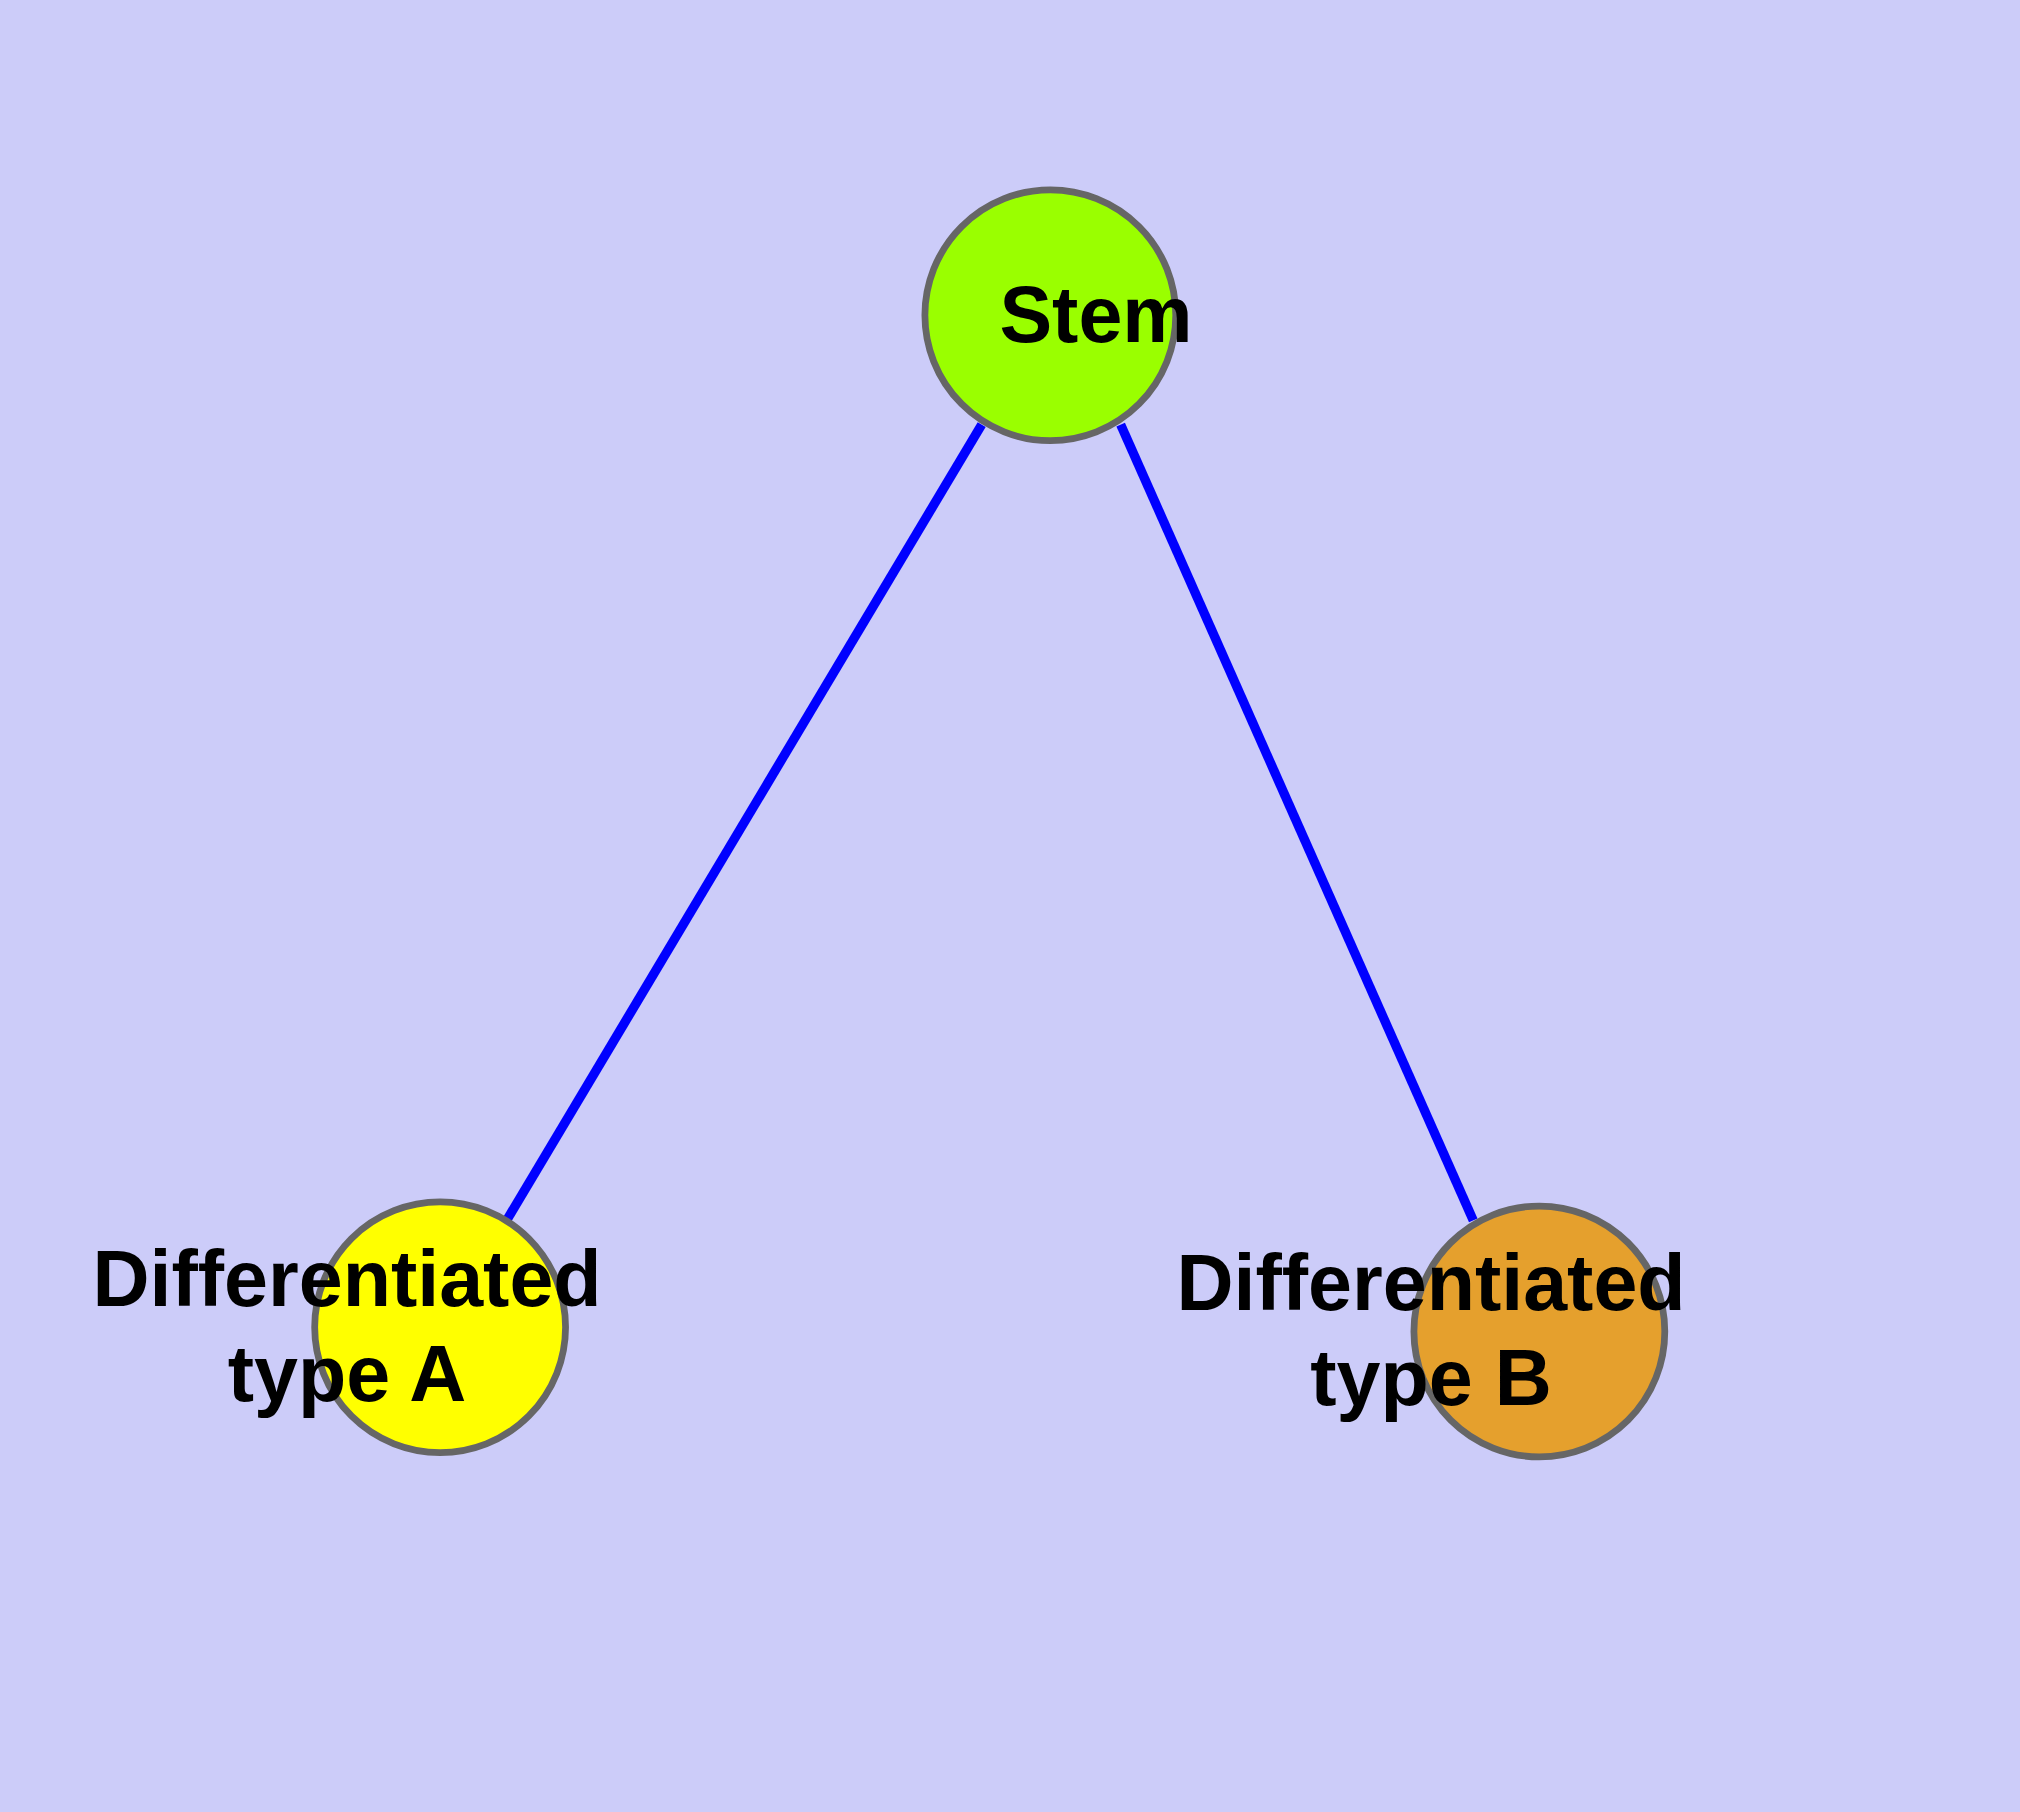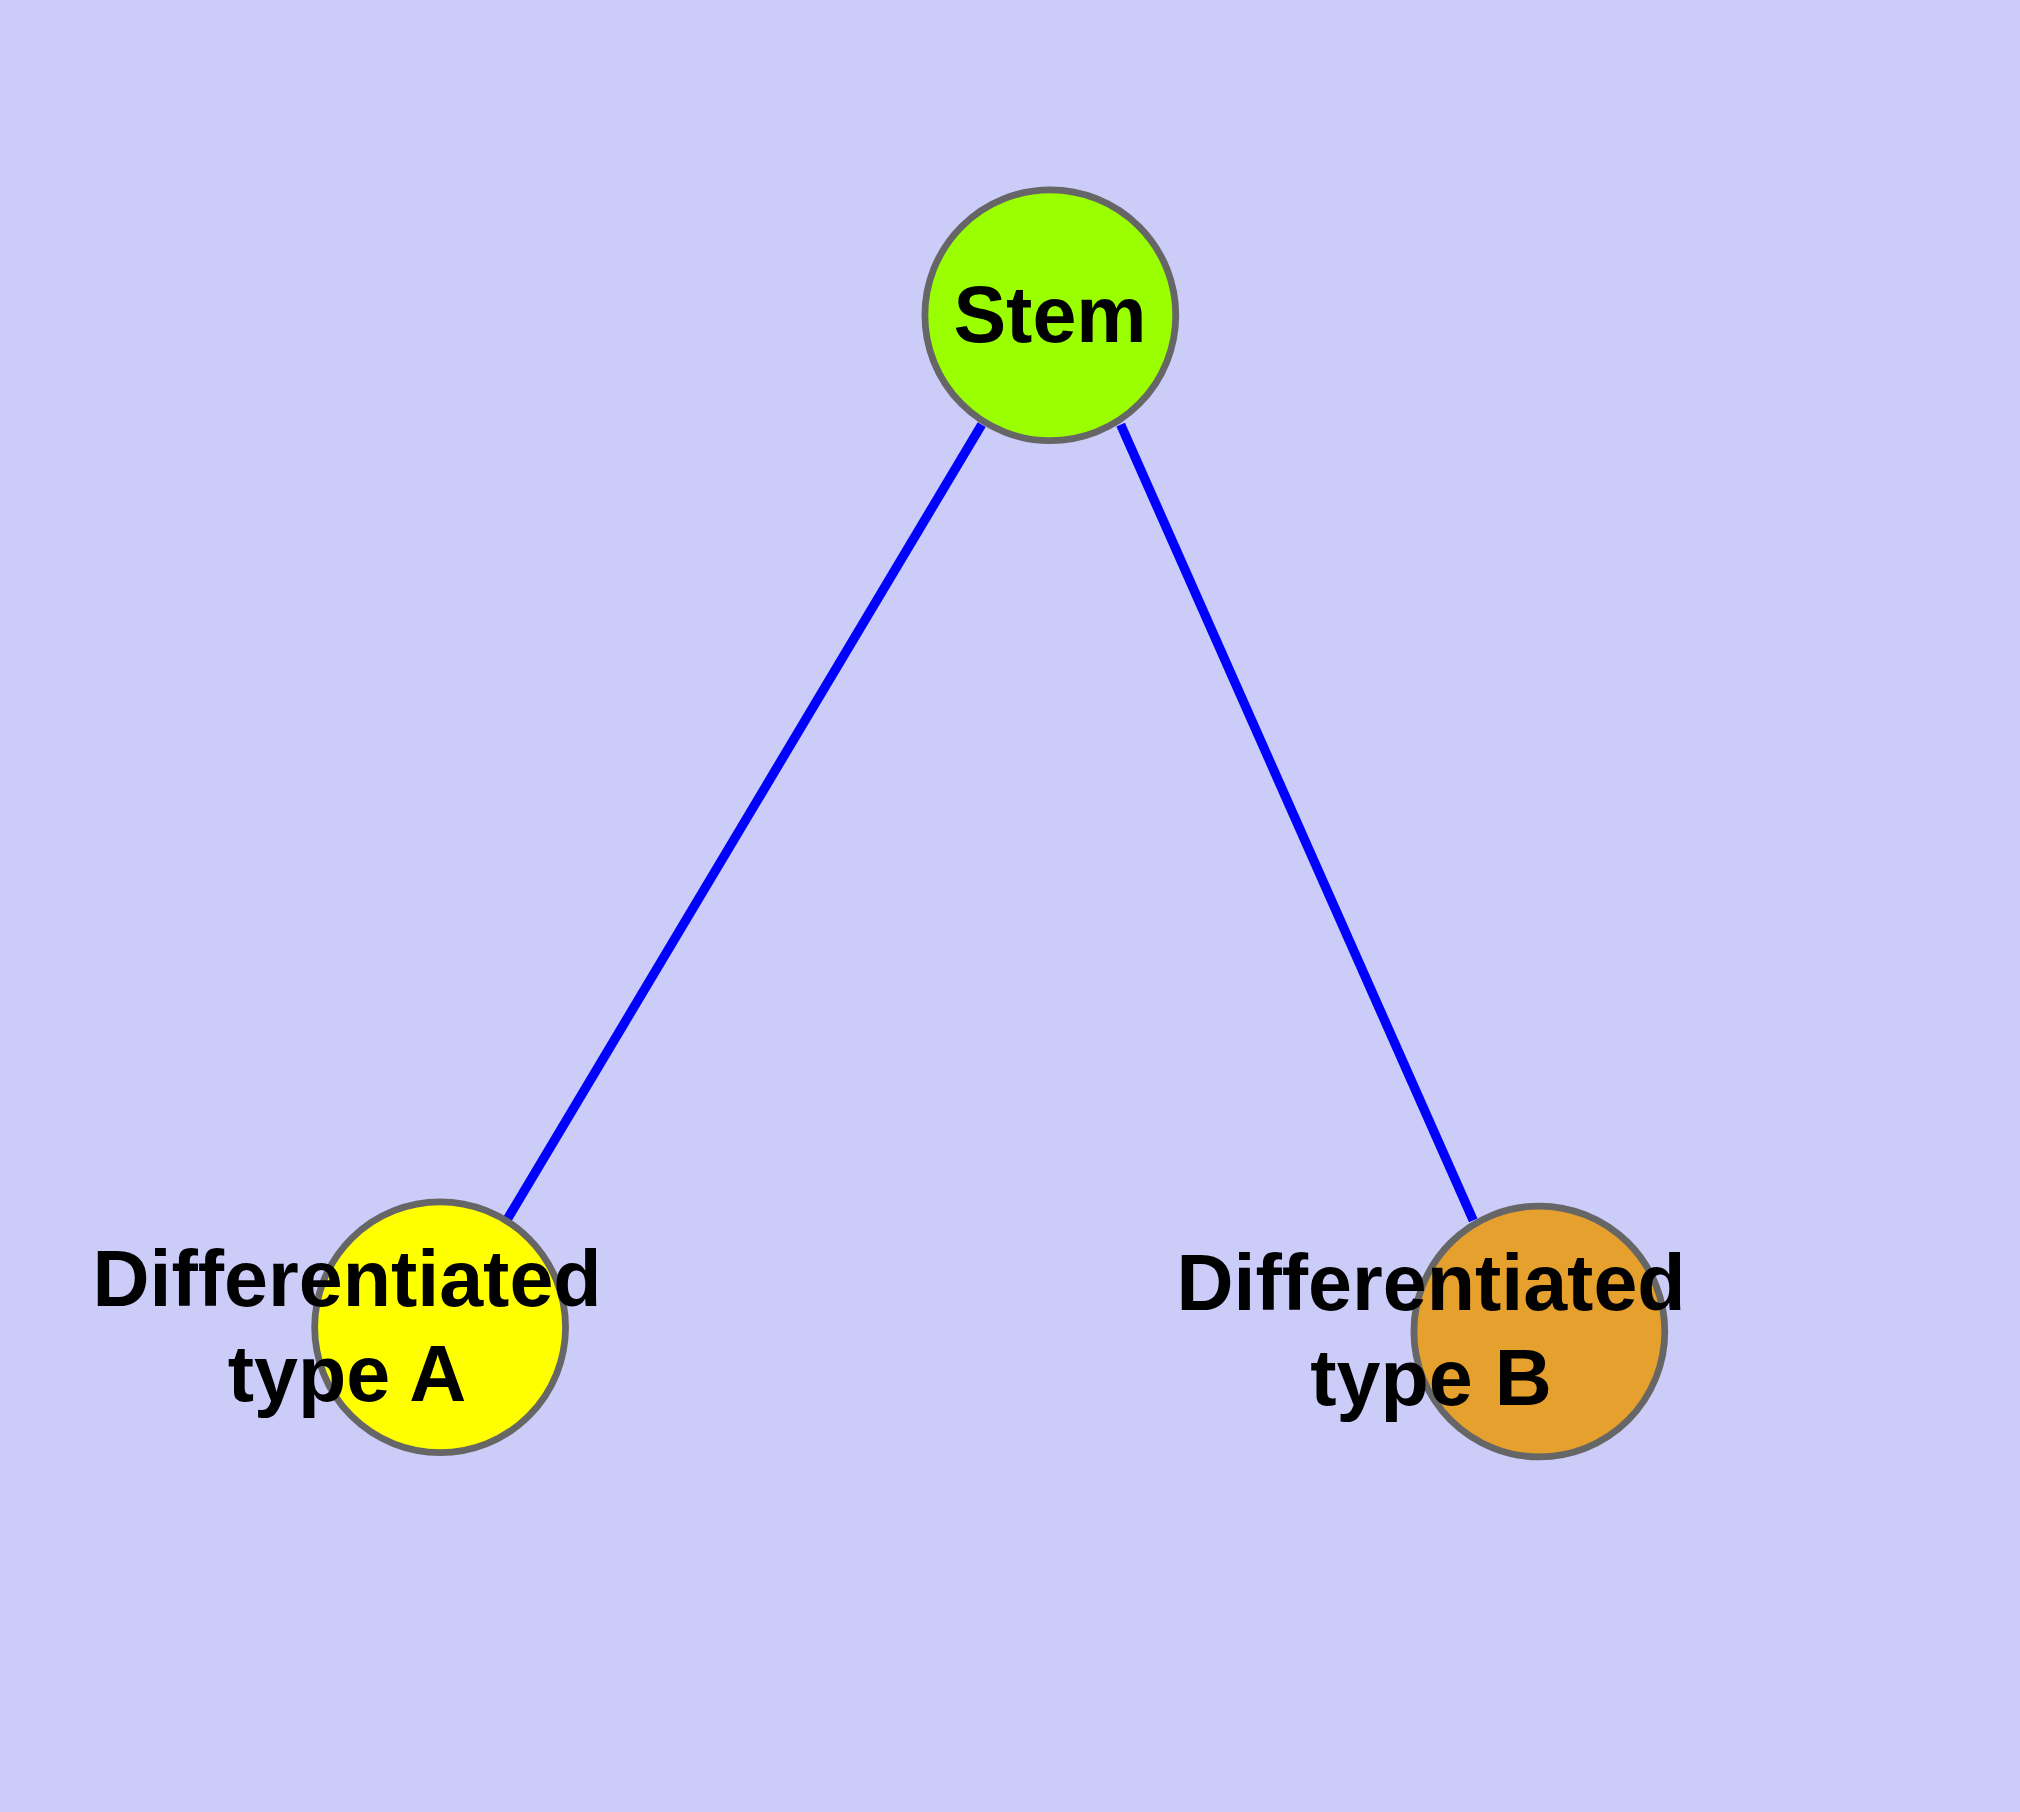--- a/index.html
+++ b/index.html
@@ -55,21 +55,21 @@
       <line x1="1322" y1="501" x2="1738" y2="1440" stroke="#0000ff" stroke-width="11" stroke-linecap="butt"></line>
     </g>
 
     <g>
       <circle cx="1239" cy="372" r="148" fill="#9aff00" stroke="#666666" stroke-width="8"></circle>
       <circle cx="519" cy="1566" r="148" fill="#ffff00" stroke="#666666" stroke-width="8"></circle>
       <circle cx="1816" cy="1571" r="148" fill="#e5a02d" stroke="#666666" stroke-width="8"></circle>
     </g>
   </svg>
 
-  <div class="node-label" style="left:1050px; top:315px; font-size:79px;">Stem</div>
+  <div class="node-label" style="left:1096px; top:315px; font-size:79px;">Stem</div>
 
   <div class="node-label" style="left:347px; top:1327px; font-size:79px;">Differentiated
 type A</div>
 
   <div class="node-label" style="left:1431px; top:1331px; font-size:79px;">Differentiated
 type B</div>
 
 </div>
 
 

